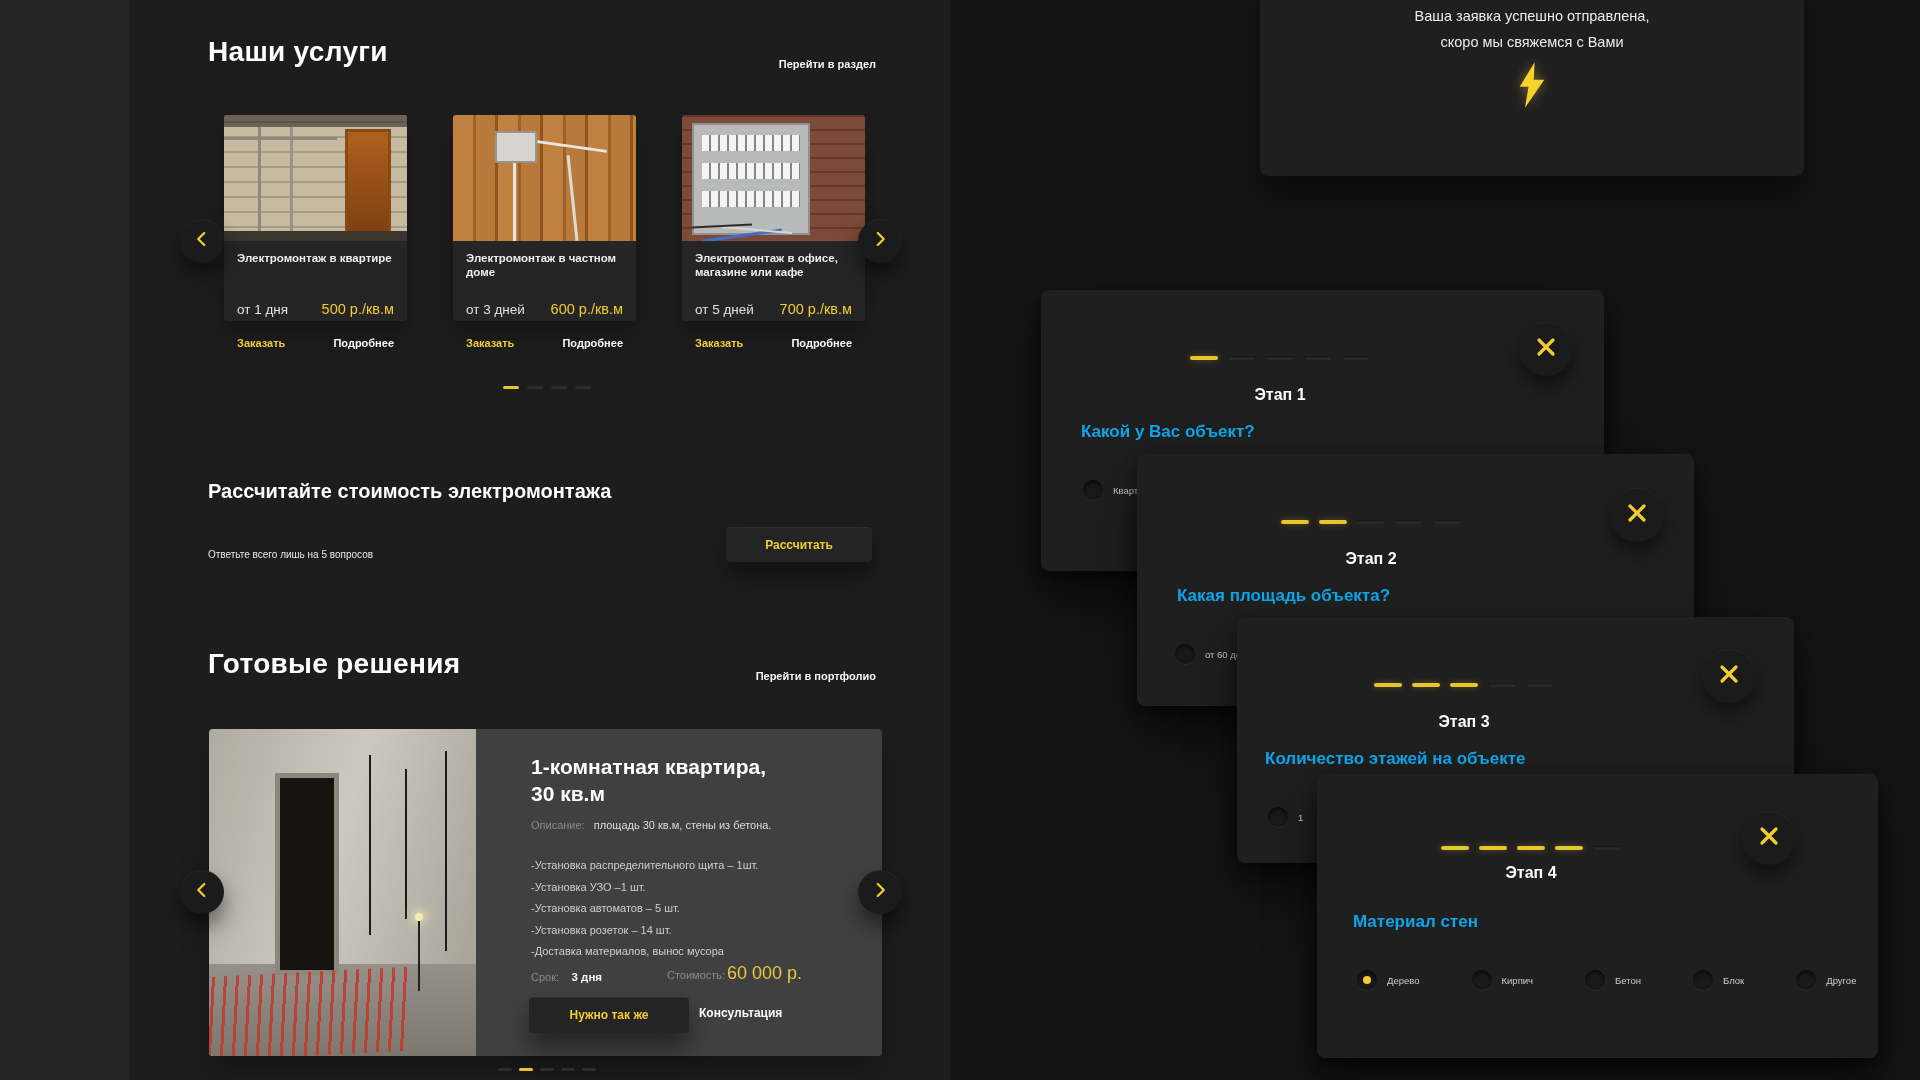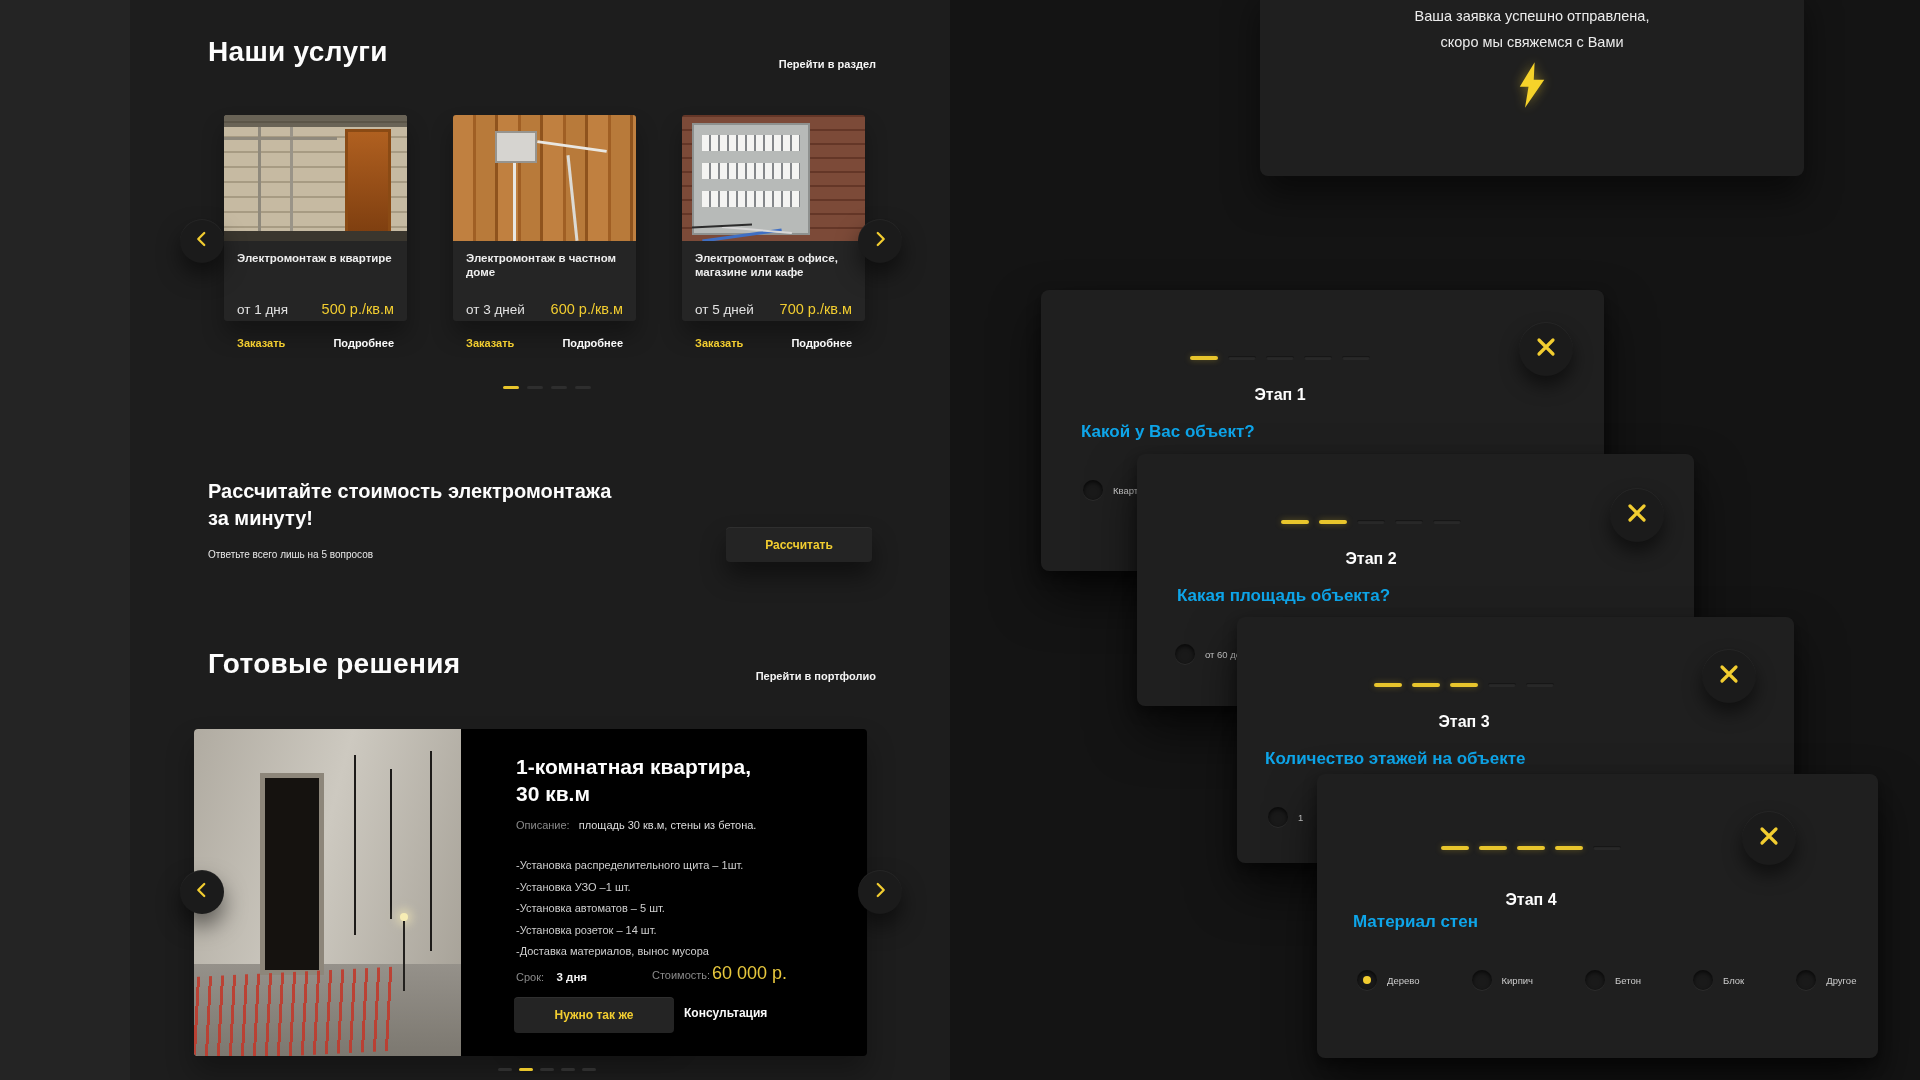--- a/index.html
+++ b/index.html
@@ -60,21 +60,21 @@
   .dash.active { background:#e8c52c; }
 
   
   .calc-title { font-size:20px; font-weight:bold; line-height:27px; color:#fdfdfd; }
   .calc-sub { font-size:10px; color:#e8e8e8; }
   .btn-dark { background:#242424; border:none; border-radius:4px; color:#f2cd30; font-weight:bold;
               font-size:12px; font-family:"Liberation Sans",sans-serif; cursor:pointer;
               box-shadow:0 14px 24px rgba(0,0,0,.45), inset 0 1px 0 rgba(255,255,255,.05); }
 
   
-  .pf-card { position:absolute; left:194px; top:729px; width:673px; height:327px; background:#000000;
+  .pf-card { position:absolute; left:209px; top:729px; width:673px; height:327px; background:#404040;
              border-radius:4px; box-shadow:0 16px 28px rgba(0,0,0,.30); }
   .pf-photo { position:absolute; left:0; top:0; width:267px; height:327px; overflow:hidden; border-radius:4px 0 0 4px;
               background:linear-gradient(105deg,#b0aba1 0%,#cdc9c0 45%,#a39e94 100%); }
   .pf-photo .doorway { position:absolute; left:66px; top:44px; width:64px; height:202px; background:#15120f; border:5px solid #8d867a; }
   .pf-photo .floor { position:absolute; left:0; right:0; bottom:0; height:92px; background:linear-gradient(#95918a,#7c7870); }
   .pf-photo .heat { position:absolute; left:-6px; bottom:0; width:205px; height:84px;
                     background:repeating-linear-gradient(93deg,rgba(0,0,0,0) 0 9px,#c03a2c 9px 12px);
                     transform:skewY(-3deg); opacity:.9; }
   .pf-photo .wire { position:absolute; width:2px; background:#1d1b19; }
   .pf-photo .lamp { position:absolute; left:206px; top:184px; width:8px; height:8px; border-radius:50%;
@@ -208,21 +208,20 @@
 
 <div class="dash-row" style="left:503px; top:386px;">
   <div class="dash active"></div>
   <div class="dash"></div>
   <div class="dash"></div>
   <div class="dash"></div>
 </div>
 
 <div class="abs calc-title" style="left:208px; top:478px;">
   <div>Рассчитайте стоимость электромонтажа</div>
-  <div>за минуту!</div>
 </div>
 <div class="abs calc-sub" style="left:208px; top:549px;">Ответьте всего лишь на 5 вопросов</div>
 <button class="abs btn-dark" style="left:726px; top:527px; width:146px; height:35px;">Рассчитать</button>
 
 <div class="abs h1" style="left:208px; top:648px;">Готовые решения</div>
 <div class="abs section-link" style="left:208px; top:670px; width:668px; text-align:right;">Перейти в портфолио</div>
 
 <div class="pf-card">
   <div class="pf-photo">
     <div class="floor"></div>
@@ -362,21 +361,21 @@
 </div>
 
 <div class="modal m4">
   <div class="progress" style="left:124px; top:72px;">
     <div class="pbar active"></div>
       <div class="pbar active"></div>
       <div class="pbar active"></div>
       <div class="pbar active"></div>
       <div class="pbar"></div>
   </div>
-  <div class="step-title" style="left:124px; top:117px;">Этап 4</div>
+  <div class="step-title" style="left:124px; top:90px;">Этап 4</div>
   <div class="question" style="top:138px; left:36px;">Материал стен</div>
   <div class="radio-row" style="left:40px; top:196px; width:490px;">
     <span class="opt">
       <span class="radio selected"></span>
       <span class="radio-lbl">Дерево</span>
     </span>
     <span class="opt">
       <span class="radio"></span>
       <span class="radio-lbl">Кирпич</span>
     </span>

